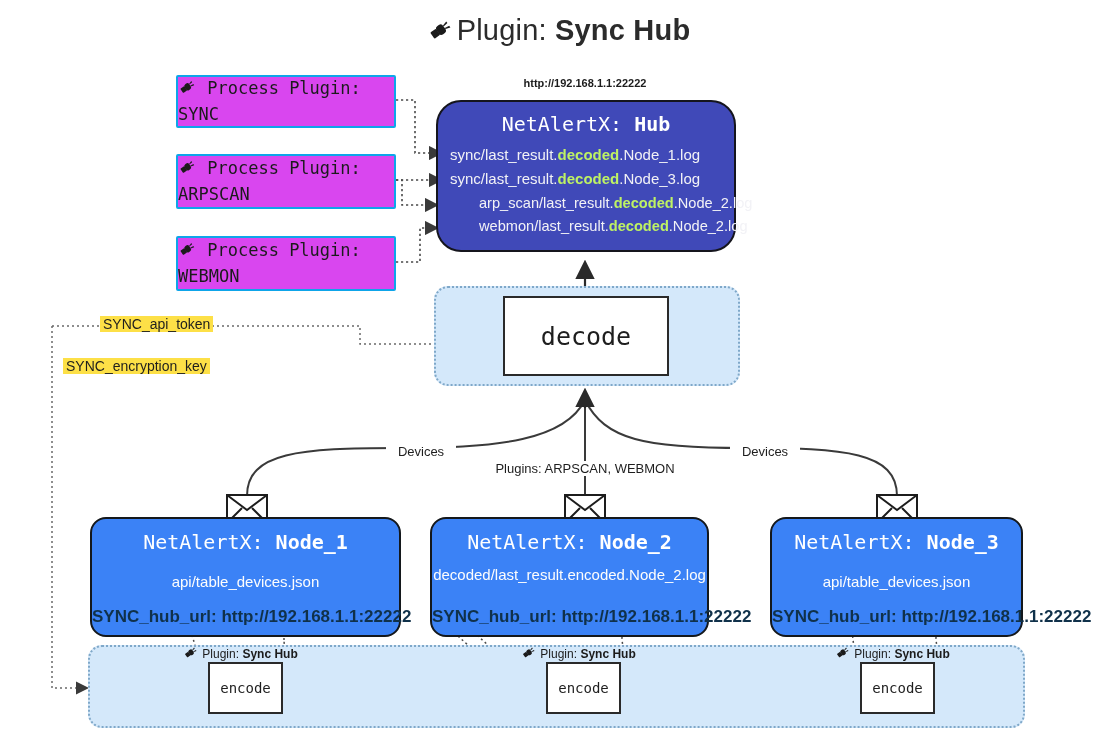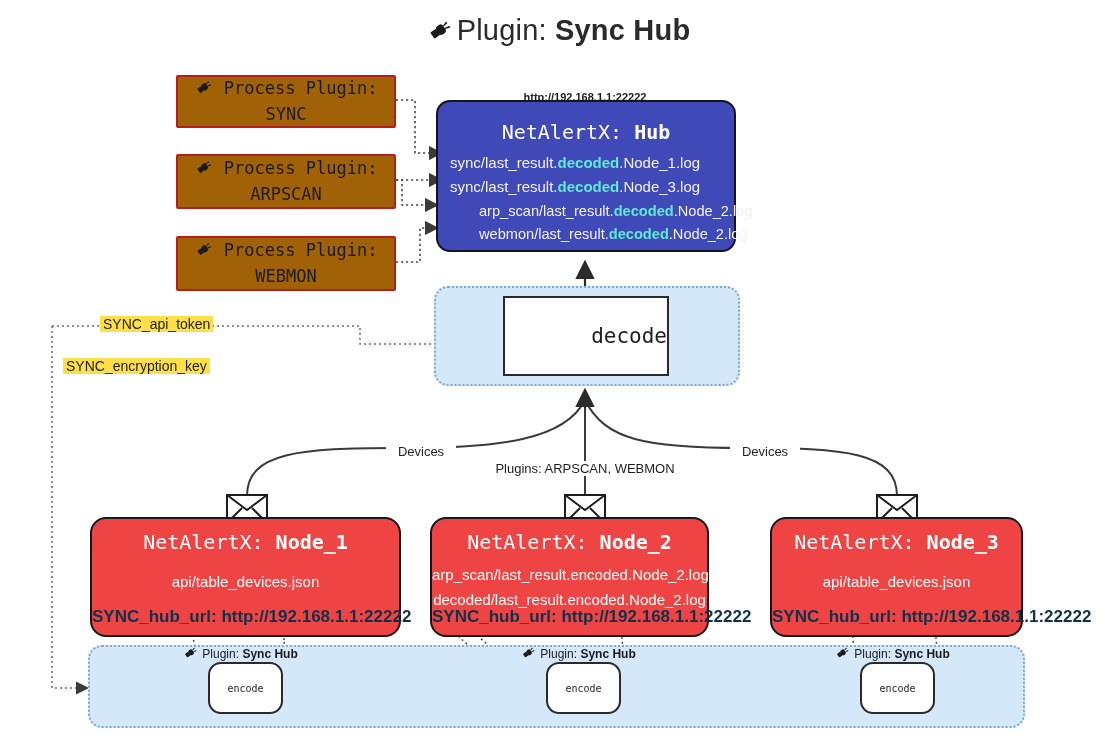--- a/index.html
+++ b/index.html
@@ -45,71 +45,71 @@
   .title .plug {
     display: inline-block;
     vertical-align: -3px;
     margin-right: 4px;
   }
   .title .t-light { font-weight: 400; }
   .title .t-bold  { font-weight: bold; }
 
   
   .procbox {
-    background: #a16207;
-    border: 2px solid #b91c1c;
+    background: #d946ef;
+    border: 2px solid #0ea5e9;
     border-radius: 2px;
     font-family: "DejaVu Sans Mono", "Liberation Mono", monospace;
     font-size: 17px;
     color: #1b1b1b;
     text-align: center;
     display: flex;
     flex-direction: column;
-    align-items: center;
+    align-items: flex-start;
     justify-content: center;
     line-height: 1.38;
   }
   .procbox .l1 { display: block; white-space: nowrap; }
   .procbox .l1 .plug { vertical-align: -2px; margin-right: 1px; }
   .procbox .l2 { display: block; }
 
   
   .hub-url {
     position: absolute;
     text-align: center;
     font-size: 11px;
     font-weight: bold;
     color: #1c1c1c;
     white-space: nowrap;
   }
   .hub {
     background: #4049b8;
     border: 2px solid #15151d;
-    border-radius: 14px;
+    border-radius: 25px;
     color: #ffffff;
     box-sizing: border-box;
-    padding-top: 18px;
+    padding-top: 10px;
   }
   .hub-title {
     font-family: "DejaVu Sans Mono", "Liberation Mono", monospace;
     font-size: 20px;
     text-align: center;
     color: #ffffff;
     margin-bottom: 7px;
     white-space: nowrap;
   }
   .hub-title .b { font-weight: bold; }
   .hub-line {
     font-size: 15px;
     color: #f2f2f6;
     padding-left: 12px;
     line-height: 1.62;
     white-space: nowrap;
   }
-  .hub-line b { color: #5eead4; font-weight: bold; }
+  .hub-line b { color: #bef264; font-weight: bold; }
   .hub-line.tight { padding-left: 6px; font-size: 14.6px; margin-left: 35px; }
 
   
   .zone {
     background: #d4e8fa;
     border: 2px dotted #7fa8c9;
     border-radius: 14px;
     box-sizing: border-box;
   }
 
@@ -117,26 +117,26 @@
   .procsq {
     background: #ffffff;
     border: 2px solid #2a2a2a;
     display: flex;
     align-items: center;
     justify-content: center;
     font-family: "DejaVu Sans Mono", "Liberation Mono", monospace;
     color: #1e1e1e;
     box-sizing: border-box;
   }
-  .procsq.big { font-size: 21px; justify-content: flex-end; }
-  .procsq.small { font-size: 10px; border-radius: 13px; }
+  .procsq.big { font-size: 25px; }
+  .procsq.small { font-size: 14px; }
 
   
   .nodebox {
-    background: #ef4444;
+    background: #3b82f6;
     border: 2px solid #14181c;
     border-radius: 16px;
     box-sizing: border-box;
     color: #ffffff;
     position: absolute;
   }
   .node-title {
     font-family: "DejaVu Sans Mono", "Liberation Mono", monospace;
     font-size: 20px;
     text-align: center;
@@ -314,21 +314,21 @@
             <rect x="10" y="8.3" width="8" height="10" rx="3.2" fill="#1b1b1b"></rect>
             <path d="M18,11 L23,9.6 L23,11.6 L18,12.2 Z" fill="#1b1b1b"></path>
             <path d="M18,14.2 L23,14.8 L23,16.8 L18,15.4 Z" fill="#1b1b1b"></path>
           </g>
         </svg>
       </span><span>Process Plugin:</span>
     </span>
     <span class="l2">WEBMON</span>
   </div>
 
-  <div class="hub-url" style="left:440px; top:91px; width:290px;">http://192.168.1.1:22222</div>
+  <div class="hub-url" style="left:440px; top:77px; width:290px;">http://192.168.1.1:22222</div>
 
   <div class="node hub" style="left:436px; top:100px; width:300px; height:152px;">
     <div class="hub-title">
       <span>NetAlertX: </span><span class="b">Hub</span>
     </div>
     <div class="hub-line"><span>sync/last_result.</span><b>decoded</b><span>.Node_1.log</span></div>
     <div class="hub-line"><span>sync/last_result.</span><b>decoded</b><span>.Node_3.log</span></div>
     <div class="hub-line tight"><span>arp_scan/last_result.</span><b>decoded</b><span>.Node_2.log</span></div>
     <div class="hub-line tight"><span>webmon/last_result.</span><b>decoded</b><span>.Node_2.log</span></div>
   </div>
@@ -375,21 +375,20 @@
       <span class="ln">api/table_devices.json</span>
     </div>
     <div class="node-foot">SYNC_hub_url: http://192.168.1.1:22222</div>
   </div>
 
   <div class="nodebox" style="left:430px; top:517px; width:279px; height:120px;">
     <div class="node-title">
       <span>NetAlertX: </span><span class="b">Node_2</span>
     </div>
     <div class="node-body" style="margin-top:9px;">
-      <span class="ln">arp_scan/last_result.encoded.Node_2.log</span>
       <span class="ln">decoded/last_result.encoded.Node_2.log</span>
     </div>
     <div class="node-foot">SYNC_hub_url: http://192.168.1.1:22222</div>
   </div>
 
   <div class="nodebox" style="left:770px; top:517px; width:253px; height:120px;">
     <div class="node-title">
       <span>NetAlertX: </span><span class="b">Node_3</span>
     </div>
     <div class="node-body">

